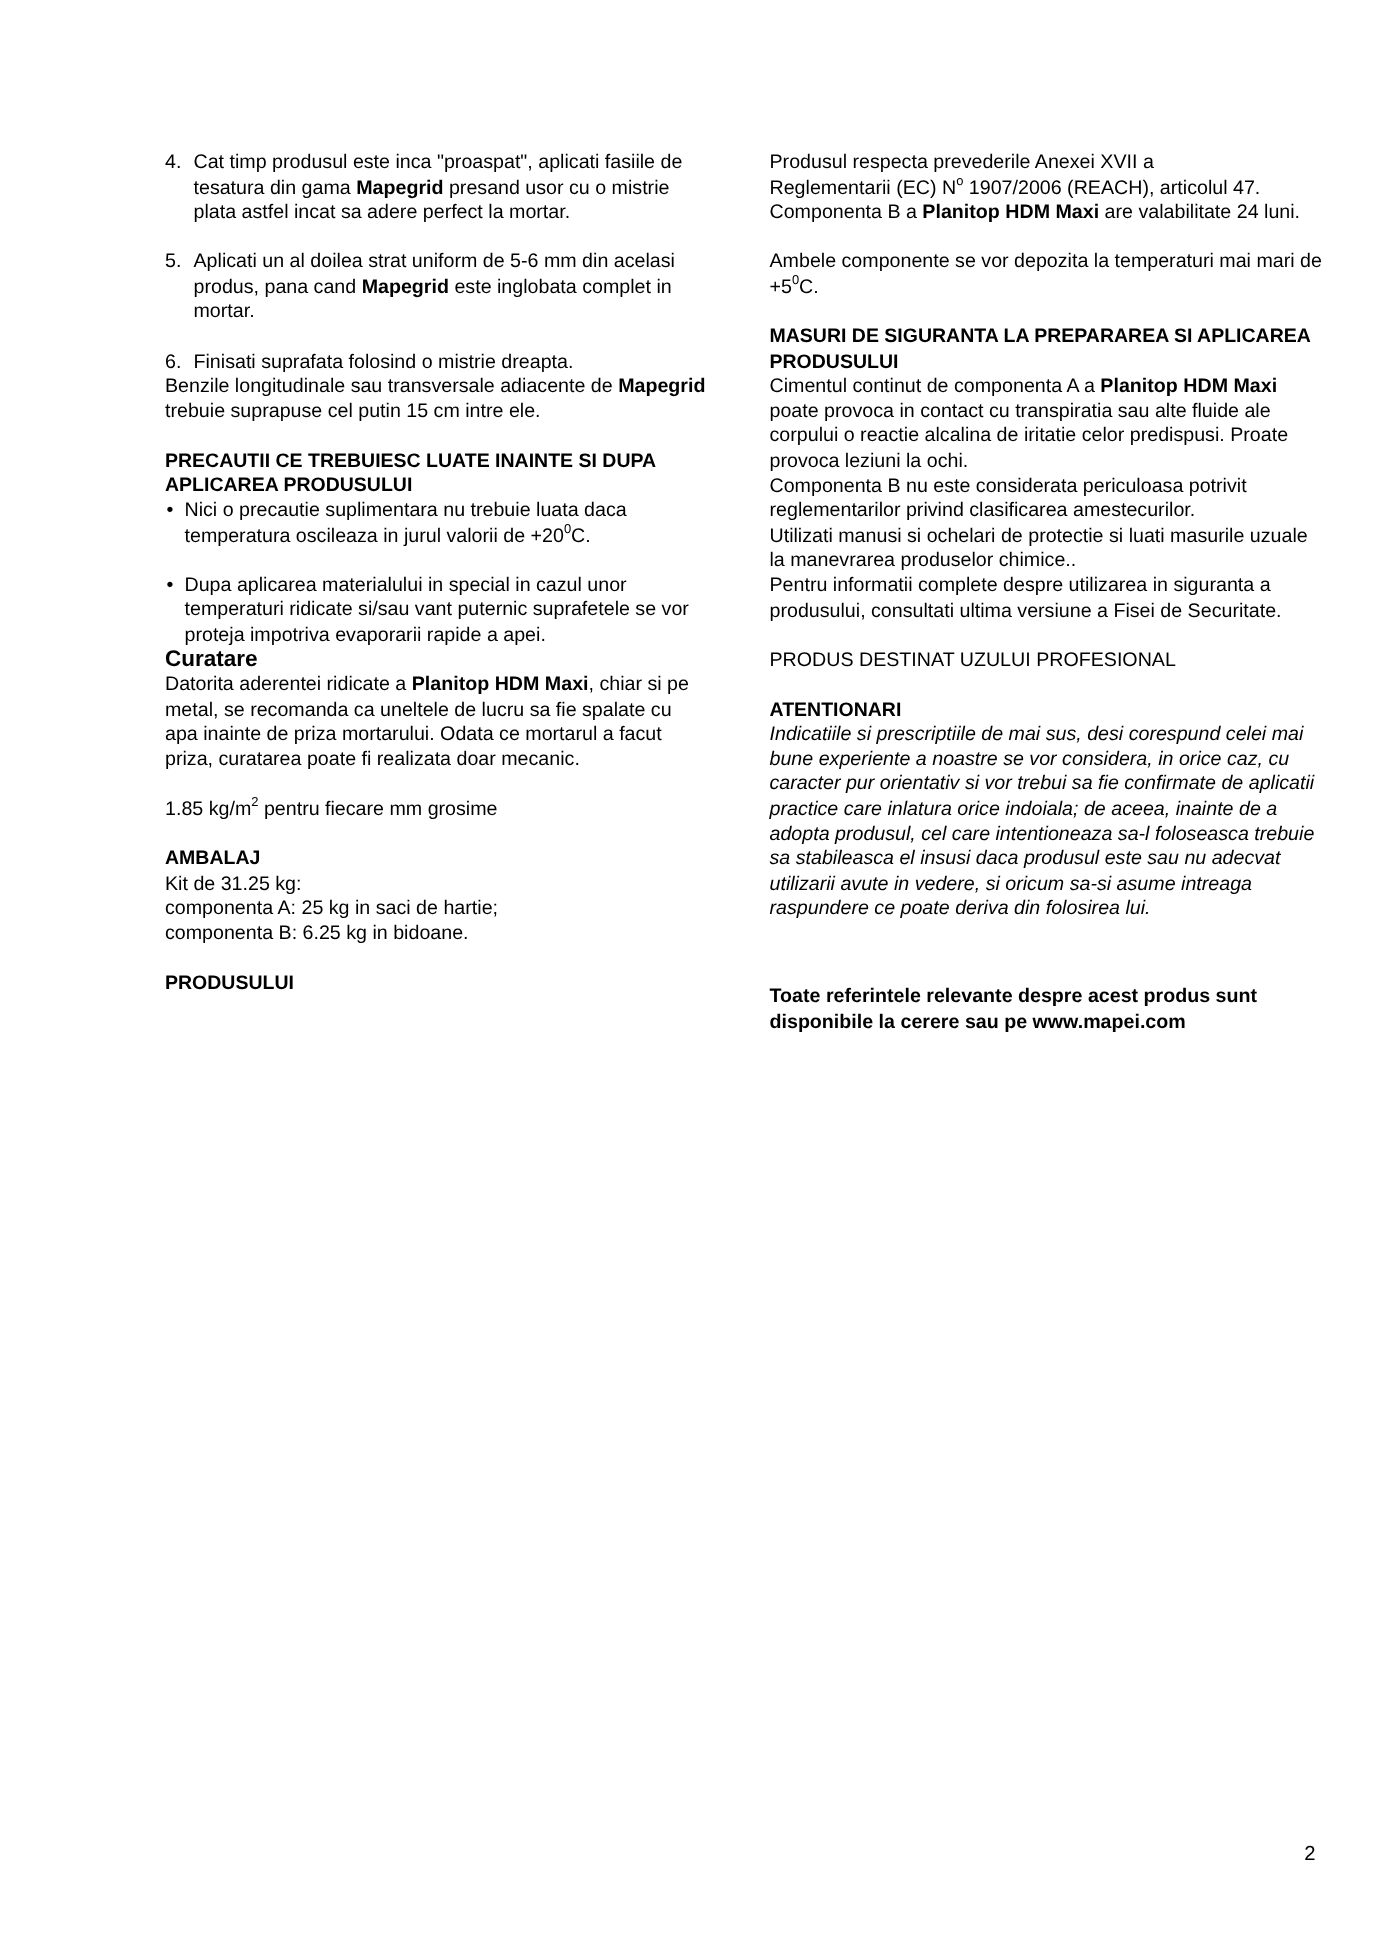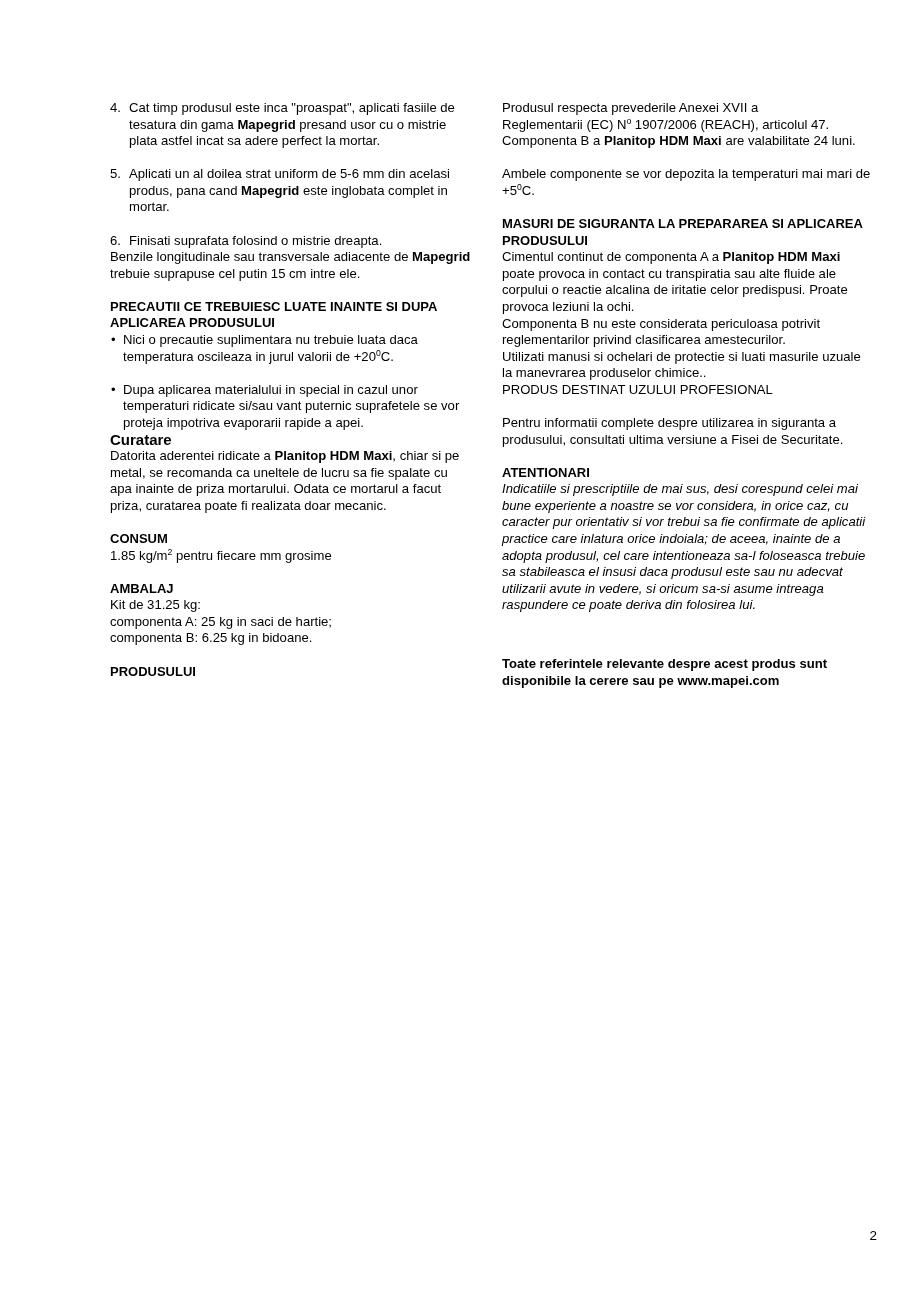--- a/index.html
+++ b/index.html
@@ -20,21 +20,21 @@
     inset: 0;
     background: #ffffff;
   }
   .col {
     position: absolute;
     top: 100px;
     font-size: 13.1px;
     line-height: 16.6px;
   }
   .col-left  { left: 110px; width: 362px; }
-  .col-right { left: 502px; width: 372px; }
+  .col-right { left: 513px; width: 372px; }
 
   p { margin: 0; }
 
   
   .blk { margin-bottom: 16.5px; }
 
   
   .numlist { margin: 0; padding: 0; list-style: none; }
   .numlist li {
     position: relative;
@@ -121,21 +121,20 @@
       </li>
       <li>
         <span class="dot">•</span>
         <span>Dupa aplicarea materialului in special in cazul unor temperaturi ridicate si/sau vant puternic suprafetele se vor proteja impotriva evaporarii rapide a apei.</span>
       </li>
     </ul>
 
     <h3 class="subhead">Curatare</h3>
     <p class="blk"><span>Datorita aderentei ridicate a </span><span class="b">Planitop HDM Maxi</span><span>, chiar si pe metal, se recomanda ca uneltele de lucru sa fie spalate cu apa inainte de priza mortarului. Odata ce mortarul a facut priza, curatarea poate fi realizata doar mecanic.</span></p>
 
-    <h2 class="head">CONSUM</h2>
     <p class="blk"><span>1.85 kg/m</span><sup>2</sup><span> pentru fiecare mm grosime</span></p>
 
     <h2 class="head">AMBALAJ</h2>
     <p>Kit de 31.25 kg:</p>
     <p>componenta A: 25 kg in saci de hartie;</p>
     <p class="blk">componenta B: 6.25 kg in bidoane.</p>
 
     <h2 class="head">PRODUSULUI</h2>
 
   </div>
@@ -145,23 +144,23 @@
     <p>Produsul respecta prevederile Anexei XVII a</p>
     <p><span>Reglementarii (EC) N</span><sup>o</sup><span> 1907/2006 (REACH), articolul 47.</span></p>
     <p class="blk"><span>Componenta B a </span><span class="b">Planitop HDM Maxi</span><span> are valabilitate 24 luni.</span></p>
 
     <p class="blk"><span>Ambele componente se vor depozita la temperaturi mai mari de +5</span><sup>0</sup><span>C.</span></p>
 
     <h2 class="head">MASURI DE SIGURANTA LA PREPARAREA SI APLICAREA PRODUSULUI</h2>
     <p><span>Cimentul continut de componenta A a </span><span class="b">Planitop HDM Maxi</span><span> poate provoca in contact cu transpiratia sau alte fluide ale corpului o reactie alcalina de iritatie celor predispusi. Proate provoca leziuni la ochi.</span></p>
     <p>Componenta B nu este considerata periculoasa potrivit reglementarilor privind clasificarea amestecurilor.</p>
     <p>Utilizati manusi si ochelari de protectie si luati masurile uzuale la manevrarea produselor chimice..</p>
+    <p class="blk">Pentru informatii complete despre utilizarea in siguranta a produsului, consultati ultima versiune a Fisei de Securitate.</p>
+
     <p class="blk">PRODUS DESTINAT UZULUI PROFESIONAL</p>
-
-    <p class="blk">Pentru informatii complete despre utilizarea in siguranta a produsului, consultati ultima versiune a Fisei de Securitate.</p>
 
     <h2 class="head">ATENTIONARI</h2>
     <p class="it blk">Indicatiile si prescriptiile de mai sus, desi corespund celei mai bune experiente a noastre se vor considera, in orice caz, cu caracter pur orientativ si vor trebui sa fie confirmate de aplicatii practice care inlatura orice indoiala; de aceea, inainte de a adopta produsul, cel care intentioneaza sa-l foloseasca trebuie sa stabileasca el insusi daca produsul este sau nu adecvat utilizarii avute in vedere, si oricum sa-si asume intreaga raspundere ce poate deriva din folosirea lui.</p>
 
     <p class="b">Toate referintele relevante despre acest produs sunt disponibile la cerere sau pe www.mapei.com</p>
 
   </div>
 
   <div class="pageno">2</div>
 

